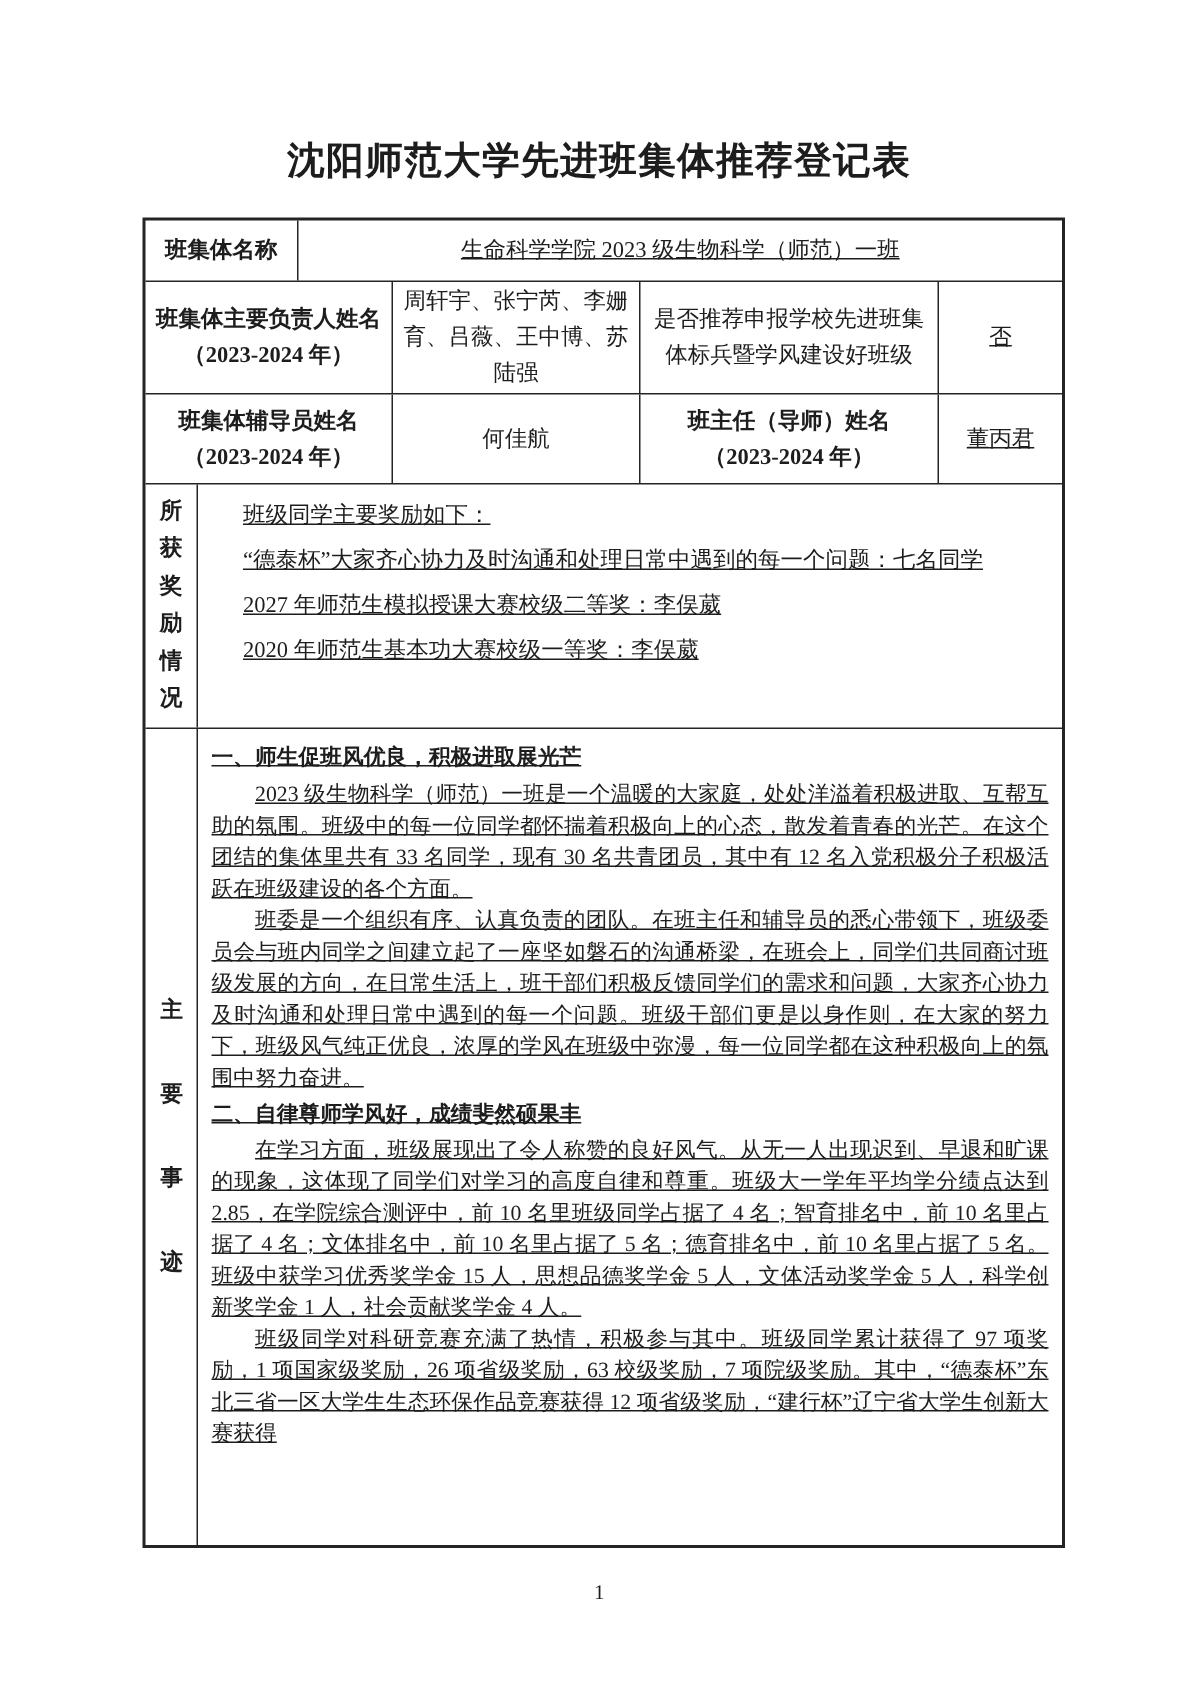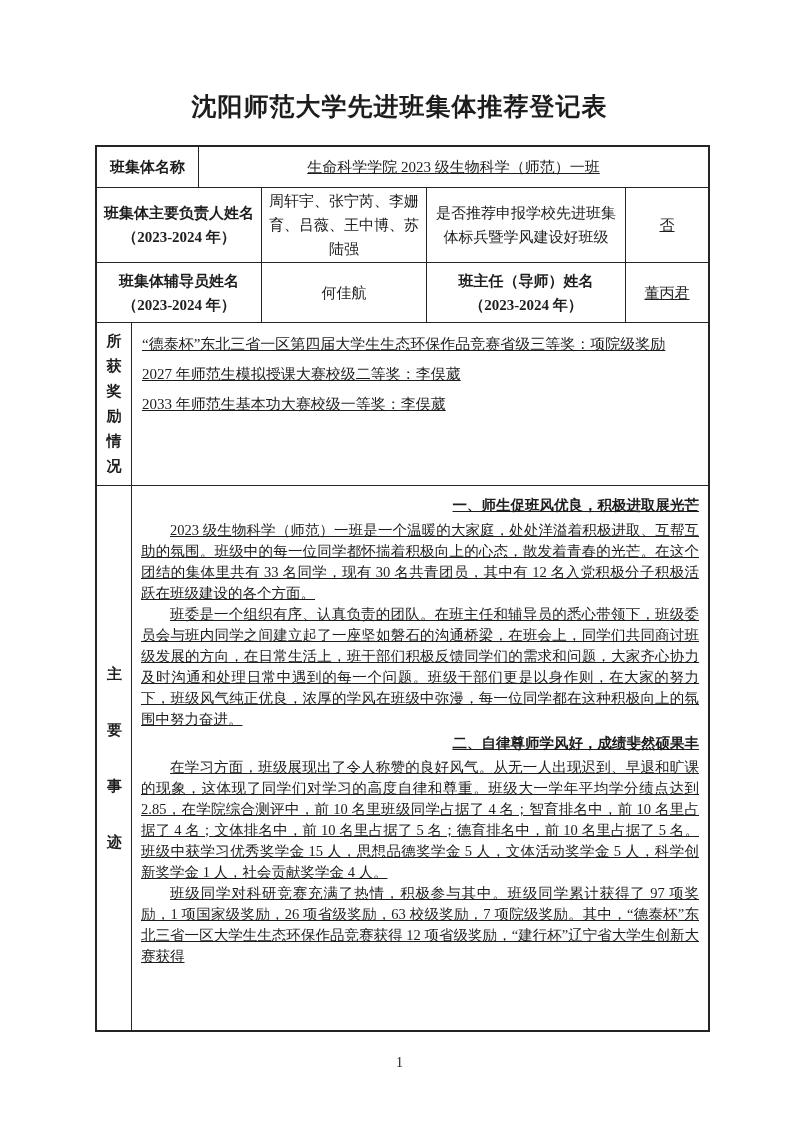--- a/index.html
+++ b/index.html
@@ -37,21 +37,21 @@
   .trow {
     display: flex;
     flex: 0 0 auto;
     border-bottom: 1.5px solid #242424;
     min-height: 0;
   }
   .trow:last-child { border-bottom: none; flex: 1 1 auto; }
   .r1 { height: 40px; }
   .r2 { height: 74px; }
   .r3 { height: 59px; }
-  .r4 { height: 162px; }
+  .r4 { height: 162px; gap: 20px; }
   .cell {
     border-right: 1.5px solid #242424;
     box-sizing: border-box;
     display: flex;
     align-items: center;
     justify-content: center;
     text-align: center;
     overflow: hidden;
     padding: 2px 6px;
     font-size: 15px;
@@ -89,21 +89,20 @@
     align-items: stretch;
     justify-content: flex-start;
     text-align: left;
     padding: 6px 9px 0 9px;
   }
   .sec-heading {
     margin: 0;
     font-size: 14.5px;
     line-height: 27.5px;
     font-weight: 700;
-    text-align: right;
   }
   .para {
     margin: 0;
     font-size: 14.5px;
     line-height: 21px;
     text-align: justify;
     text-indent: 2em;
   }
   .page-num {
     position: absolute;
@@ -141,23 +140,24 @@
       <div class="cell c3 lbl">班主任（导师）姓名
 （2023-2024 年）</div>
       <div class="cell c4">董丙君</div>
     </div>
 
     <div class="trow r4">
       <div class="cell side-col">
         <div class="vlabel awards-v">所获奖励情况</div>
       </div>
       <div class="cell content-col awards-cell">
-        <div class="award-line">“德泰杯”东北三省一区第四届大学生生态环保作品竞赛省级三等奖：项院级奖励</div>
+        <div class="award-line">班级同学主要奖励如下：</div>
+        <div class="award-line">“德泰杯”大家齐心协力及时沟通和处理日常中遇到的每一个问题：七名同学</div>
         <div class="award-line">2027 年师范生模拟授课大赛校级二等奖：李俣葳</div>
-        <div class="award-line">2033 年师范生基本功大赛校级一等奖：李俣葳</div>
+        <div class="award-line">2020 年师范生基本功大赛校级一等奖：李俣葳</div>
       </div>
     </div>
 
     <div class="trow r5">
       <div class="cell side-col">
         <div class="vlabel deeds-v">主要事迹</div>
       </div>
       <div class="cell content-col deeds-cell">
         <p class="sec-heading">一、师生促班风优良，积极进取展光芒</p>
         <p class="para">2023 级生物科学（师范）一班是一个温暖的大家庭，处处洋溢着积极进取、互帮互助的氛围。班级中的每一位同学都怀揣着积极向上的心态，散发着青春的光芒。在这个团结的集体里共有 33 名同学，现有 30 名共青团员，其中有 12 名入党积极分子积极活跃在班级建设的各个方面。</p>

